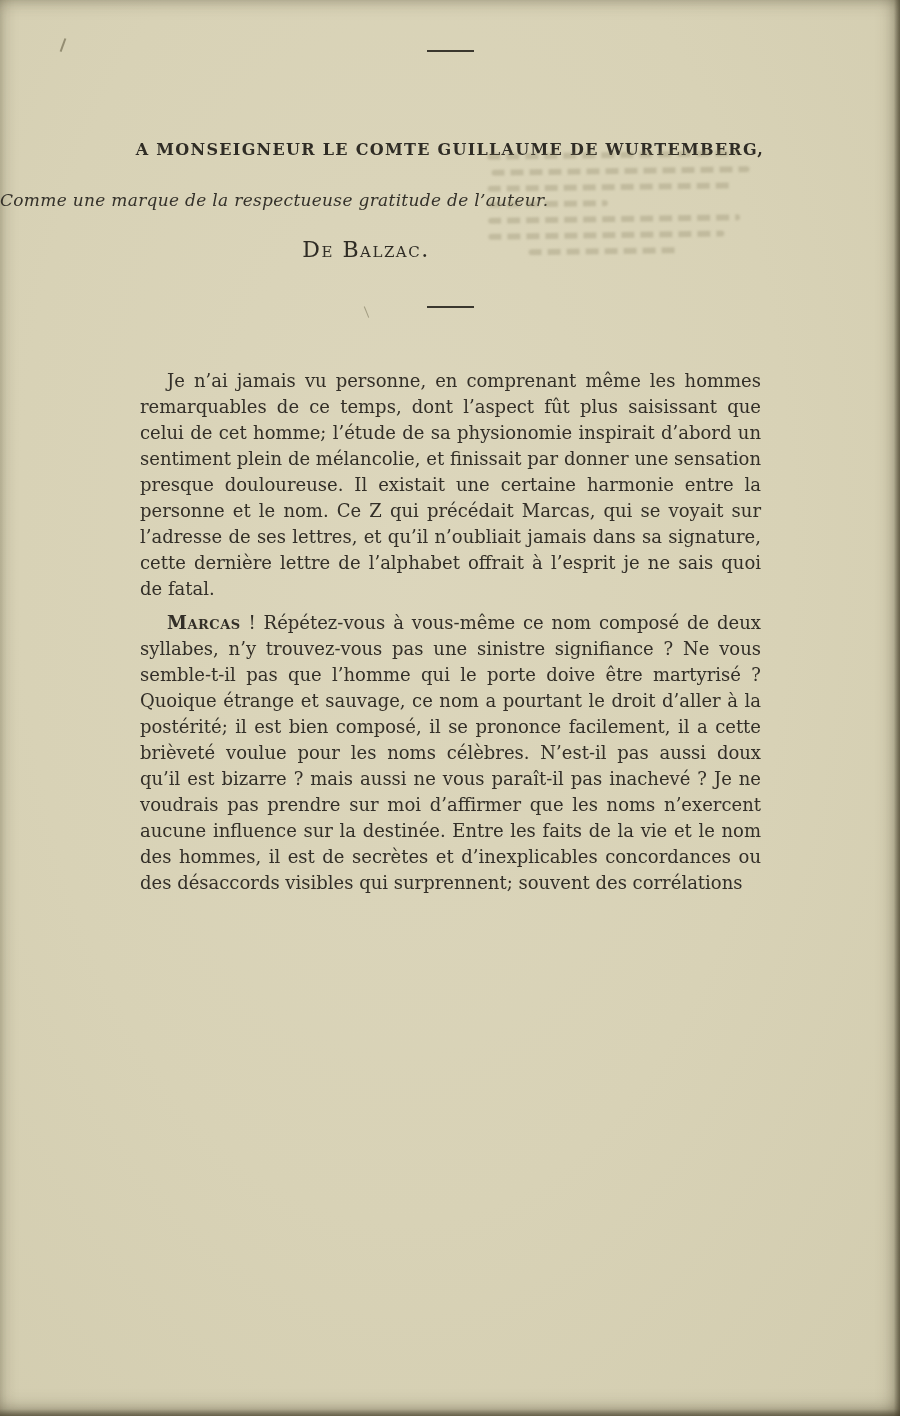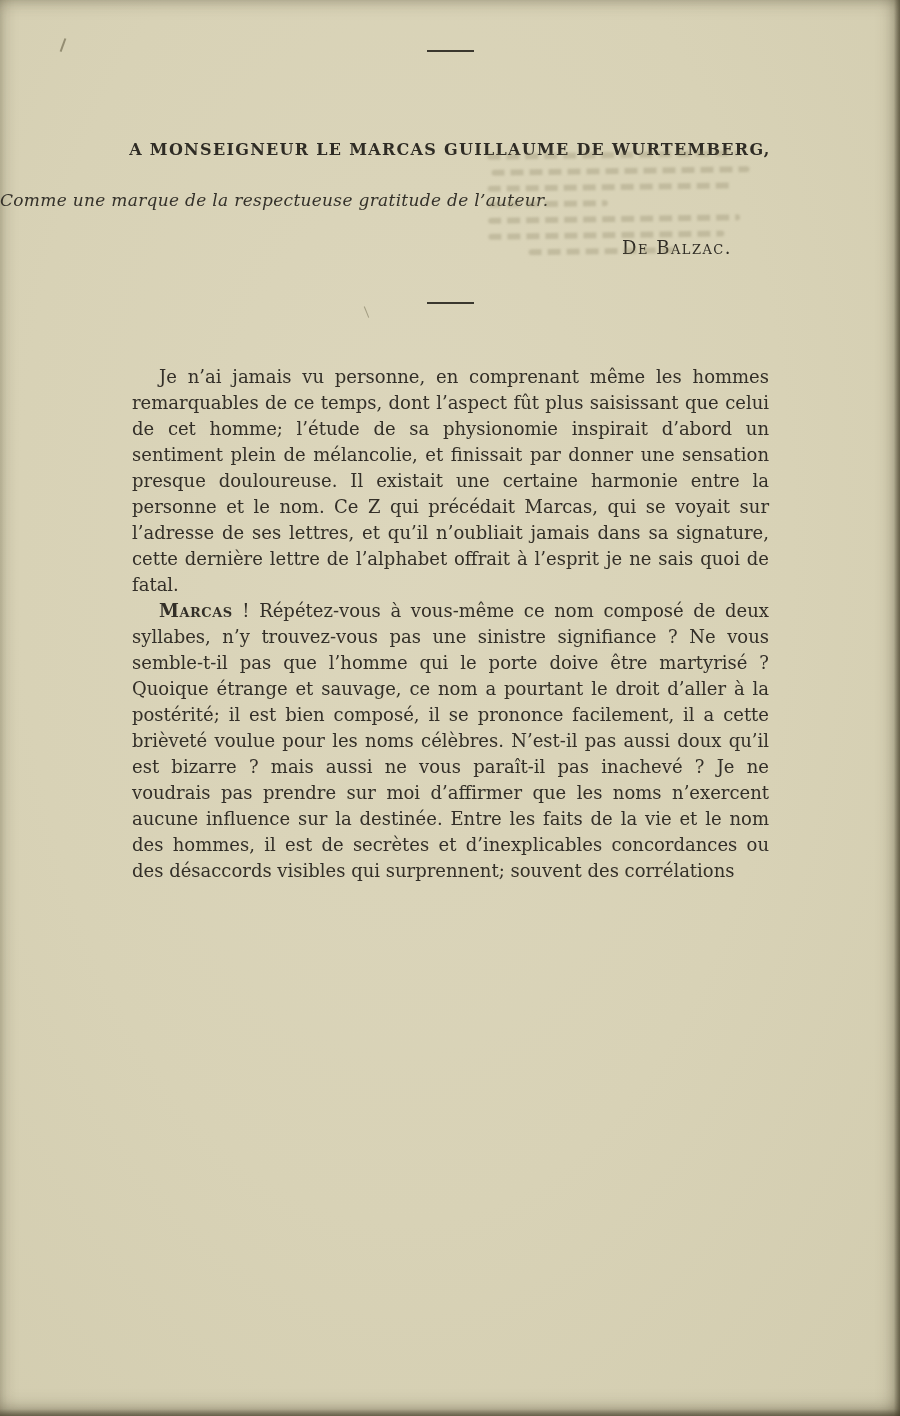--- a/index.html
+++ b/index.html
@@ -108,37 +108,37 @@
   }
   .dedication-sub {
     margin: 31px 0 0 0;
     text-align: left;
     font-style: italic;
     font-size: 17px;
     letter-spacing: 0.3px;
   }
   .signature {
     margin: 27px 168px 0 0;
-    text-align: right;
+    text-align: center;
     font-variant: small-caps;
-    font-size: 18px;
+    font-size: 22px;
     letter-spacing: 1.5px;
     color: #2f2c25;
   }
 
   .body-text {
     width: 637px;
     margin: 60px 0 0 132px;
     font-size: 18px;
     line-height: 26px;
     text-align: justify;
     color: #332f28;
   }
   .para {
-    margin: 0;
+    margin: 8px;
     text-indent: 27px;
   }
   .smallcaps {
     font-variant: small-caps;
     letter-spacing: 0.5px;
     font-weight: bold;
   }
 </style>
 </head>
 <body>
@@ -154,21 +154,21 @@
     <div class="ghost-line w6"></div>
     <div class="ghost-line w7"></div>
   </div>
 
   <div class="scan-artifact artifact-slash"></div>
   <div class="scan-artifact artifact-backslash"></div>
 
 
   <div class="rule"></div>
 
-  <p class="dedication">A MONSEIGNEUR LE MARCAS GUILLAUME DE WURTEMBERG,</p>
+  <p class="dedication">A MONSEIGNEUR LE COMTE GUILLAUME DE WURTEMBERG,</p>
 
   <p class="dedication-sub">Comme une marque de la respectueuse gratitude de l’auteur.</p>
 
   <p class="signature">De Balzac.</p>
 
   <div class="rule rule-2"></div>
 
   <div class="body-text">
     <p class="para">Je n’ai jamais vu personne, en comprenant même les hommes remarquables de ce temps, dont l’aspect fût plus saisissant que celui de cet homme; l’étude de sa physionomie inspirait d’abord un sentiment plein de mélancolie, et finissait par donner une sensation presque douloureuse. Il existait une certaine harmonie entre la personne et le nom. Ce Z qui précédait Marcas, qui se voyait sur l’adresse de ses lettres, et qu’il n’oubliait jamais dans sa signature, cette dernière lettre de l’alphabet offrait à l’esprit je ne sais quoi de fatal.</p>
     <p class="para"><span class="smallcaps">Marcas</span><span>&nbsp;! Répétez-vous à vous-même ce nom composé de deux syllabes, n’y trouvez-vous pas une sinistre signifiance&nbsp;? Ne vous semble-t-il pas que l’homme qui le porte doive être martyrisé&nbsp;? Quoique étrange et sauvage, ce nom a pourtant le droit d’aller à la postérité; il est bien composé, il se prononce facilement, il a cette brièveté voulue pour les noms célèbres. N’est-il pas aussi doux qu’il est bizarre&nbsp;? mais aussi ne vous paraît-il pas inachevé&nbsp;? Je ne voudrais pas prendre sur moi d’affirmer que les noms n’exercent aucune influence sur la destinée. Entre les faits de la vie et le nom des hommes, il est de secrètes et d’inexplicables concordances ou des désaccords visibles qui surprennent; souvent des corrélations</span></p>

